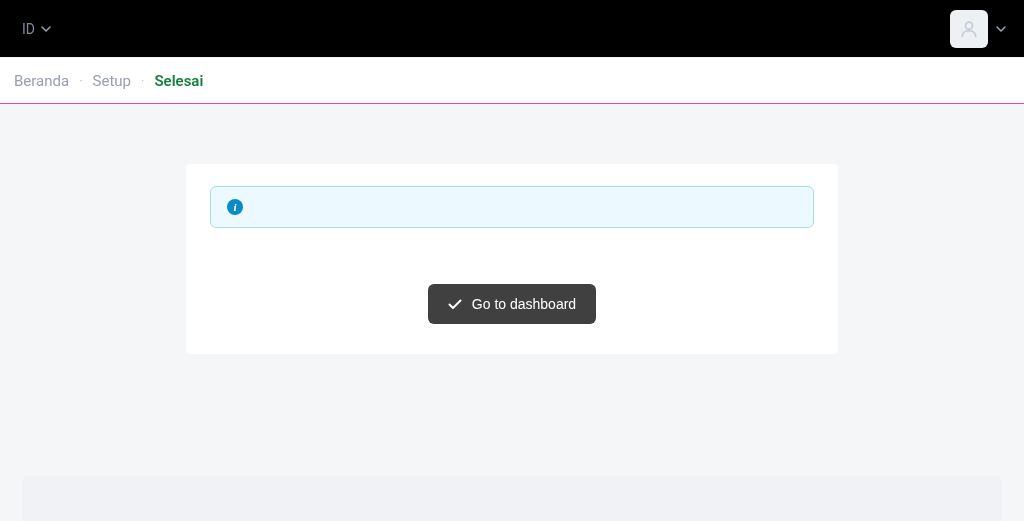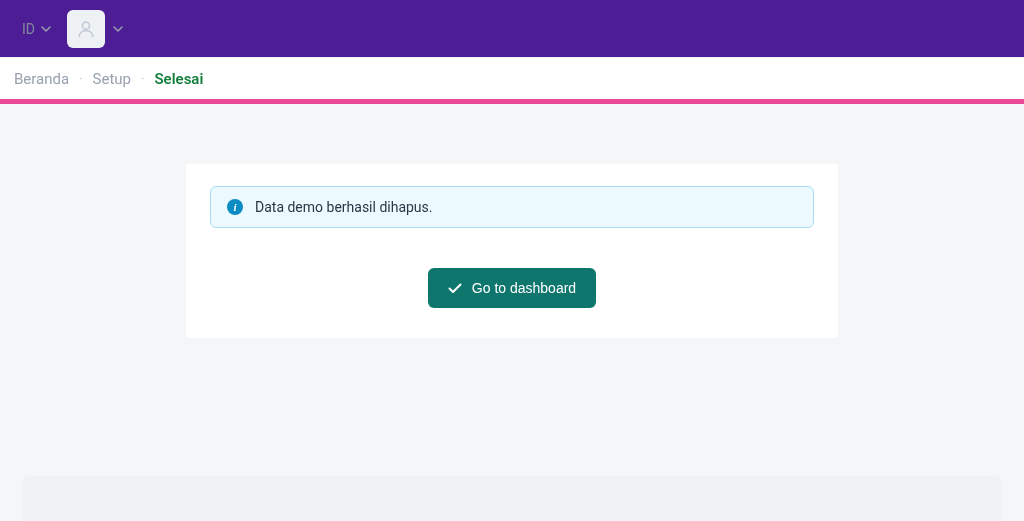--- a/index.html
+++ b/index.html
@@ -5,25 +5,25 @@
     * { margin: 0; padding: 0; box-sizing: border-box; }
     body {
       font-family: -apple-system, BlinkMacSystemFont, "Segoe UI", Roboto, "Helvetica Neue", Arial, sans-serif;
       background: #f5f6f8;
       width: 1024px;
       height: 521px;
       overflow: hidden;
     }
     .topbar {
       height: 58px;
-      background: #4c1d95;
+      background: #000000;
       border-bottom: 1px solid #eef0f3;
       display: flex;
       align-items: center;
-      justify-content: flex-start;
+      justify-content: space-between;
       padding: 0 18px;
       gap: 12px;
     }
     .lang-selector {
       display: flex;
       align-items: center;
       gap: 6px;
       font-size: 14px;
       color: #808a9a;
       cursor: pointer;
@@ -43,21 +43,21 @@
     }
     .user-menu {
       display: flex;
       align-items: center;
       gap: 8px;
       cursor: pointer;
     }
     .breadcrumb-bar {
       height: 46px;
       background: #ffffff;
-      border-bottom: 5px solid #ec4899;
+      border-bottom: 1px solid #ec4899;
       display: flex;
       align-items: center;
       padding: 0 14px;
       font-size: 15px;
       gap: 10px;
     }
     .breadcrumb-link {
       color: #98a1b0;
       text-decoration: none;
     }
@@ -105,31 +105,32 @@
       font-weight: 700;
       font-style: italic;
       font-family: Georgia, serif;
     }
     .btn-row {
       margin-top: 40px;
       display: flex;
       justify-content: center;
     }
     .primary-btn {
-      background: #0f766e;
+      background: #404040;
       color: #ffffff;
       border: none;
       border-radius: 6px;
       padding: 12px 20px;
       font-size: 14px;
       font-weight: 500;
       display: inline-flex;
       align-items: center;
       gap: 10px;
       cursor: pointer;
+      margin-top: 16px;
     }
     .footer-block {
       position: absolute;
       bottom: 0;
       left: 22px;
       right: 22px;
       height: 45px;
       background: #f0f2f5;
       border-radius: 6px 6px 0 0;
     }
@@ -167,21 +168,20 @@
   <span class="breadcrumb-sep">·</span>
   <a href="#" class="breadcrumb-link">Setup</a>
   <span class="breadcrumb-sep">·</span>
   <span class="breadcrumb-current">Selesai</span>
 </div>
 
 <div class="content-area">
   <div class="card">
     <div class="alert">
       <span class="info-icon">i</span>
-      <span>Data demo berhasil dihapus.</span>
     </div>
     <div class="btn-row">
       <button class="primary-btn">
         <span>
           <svg width="14" height="11" viewBox="0 0 14 11">
               <path d="M1.5 5.5l3.5 3.5L12.5 1.5" stroke="#ffffff" stroke-width="2" fill="none" stroke-linecap="round" stroke-linejoin="round"></path>
             </svg>
         </span>
         <span>Go to dashboard</span>
       </button>

